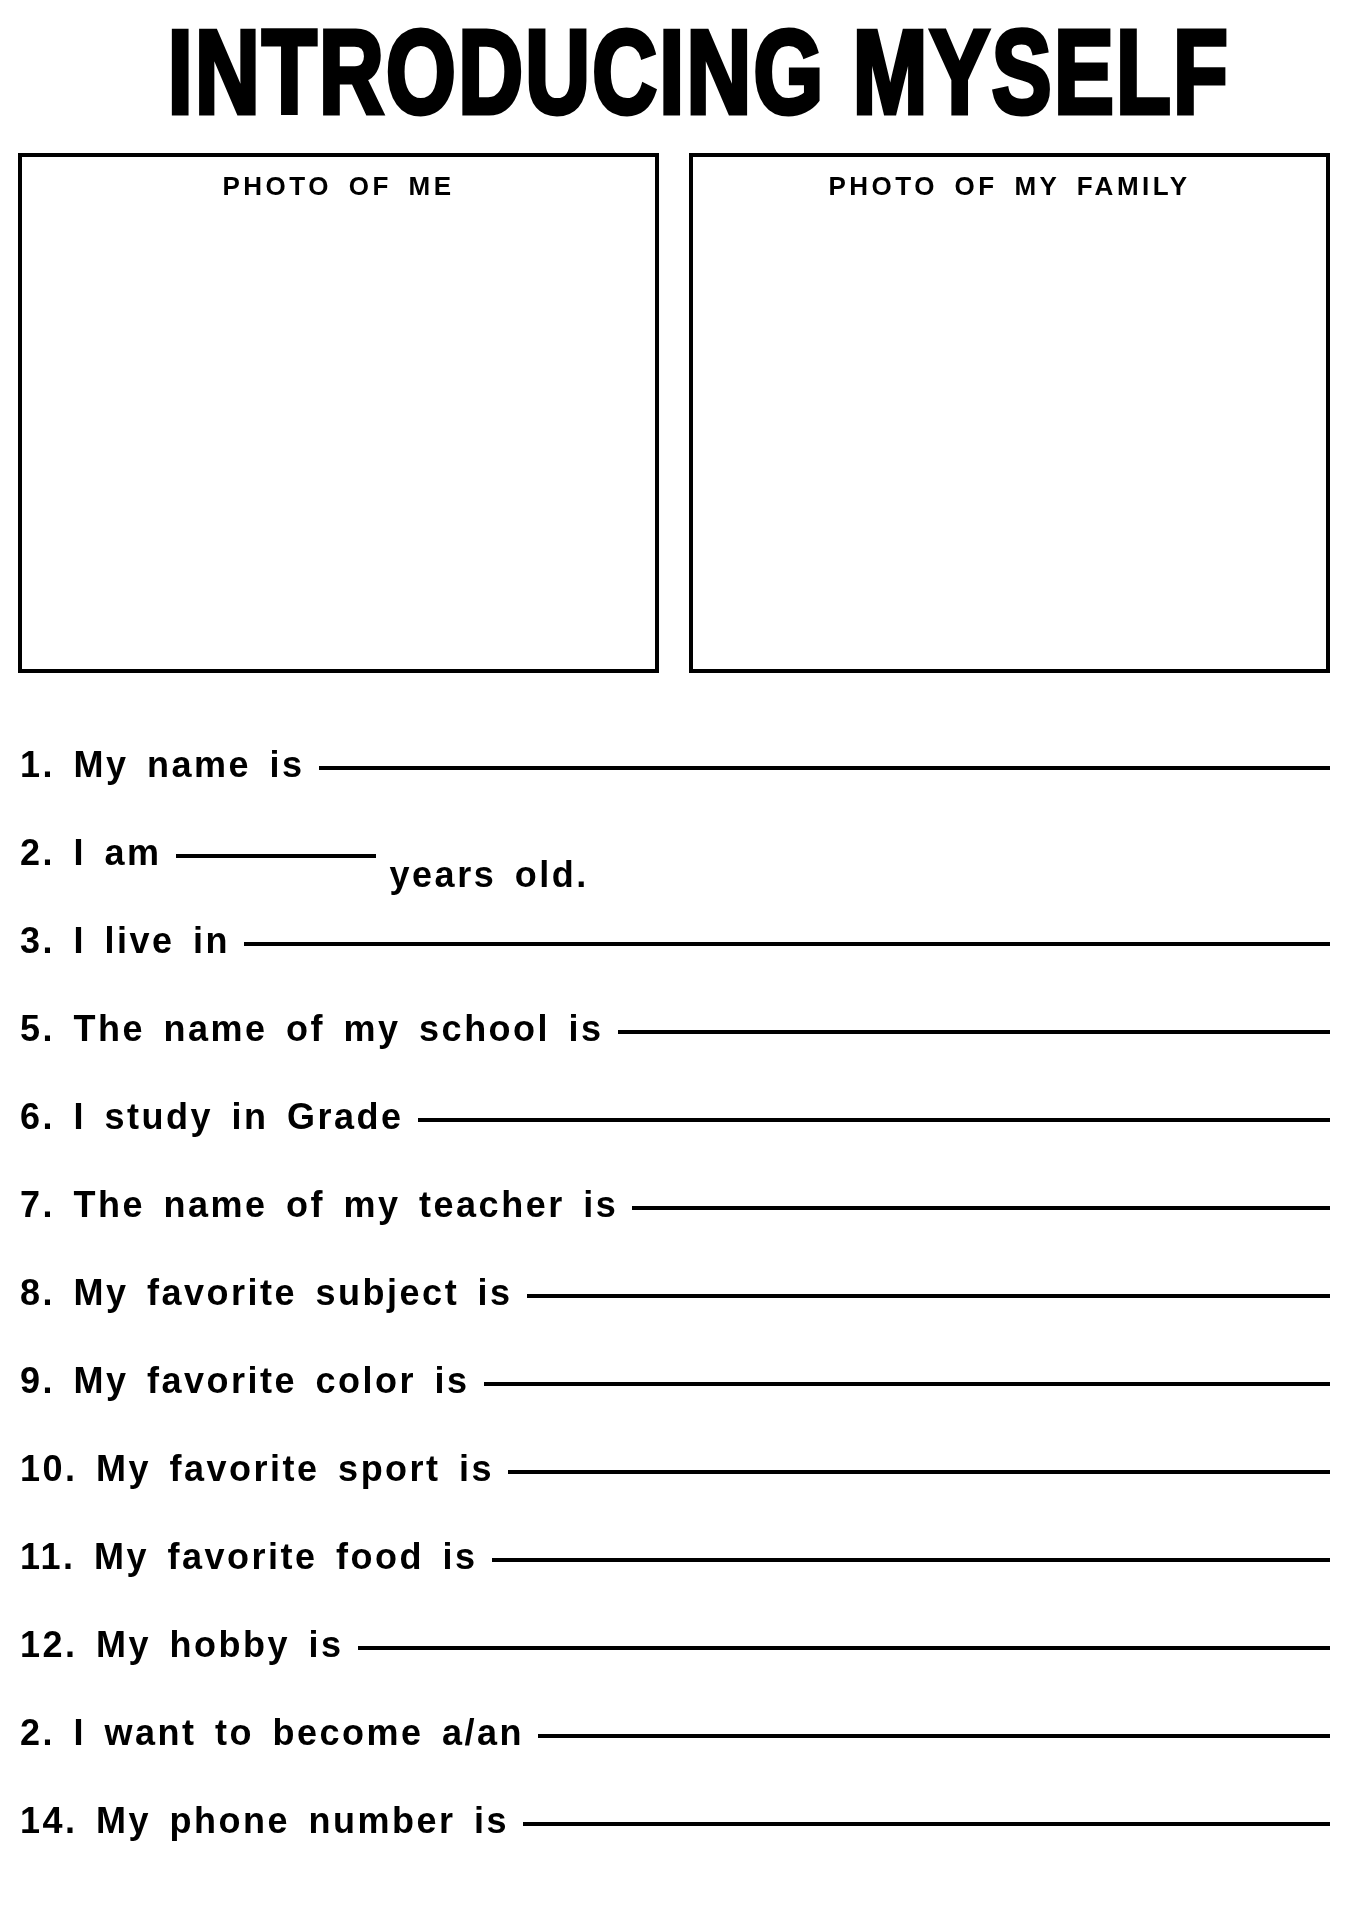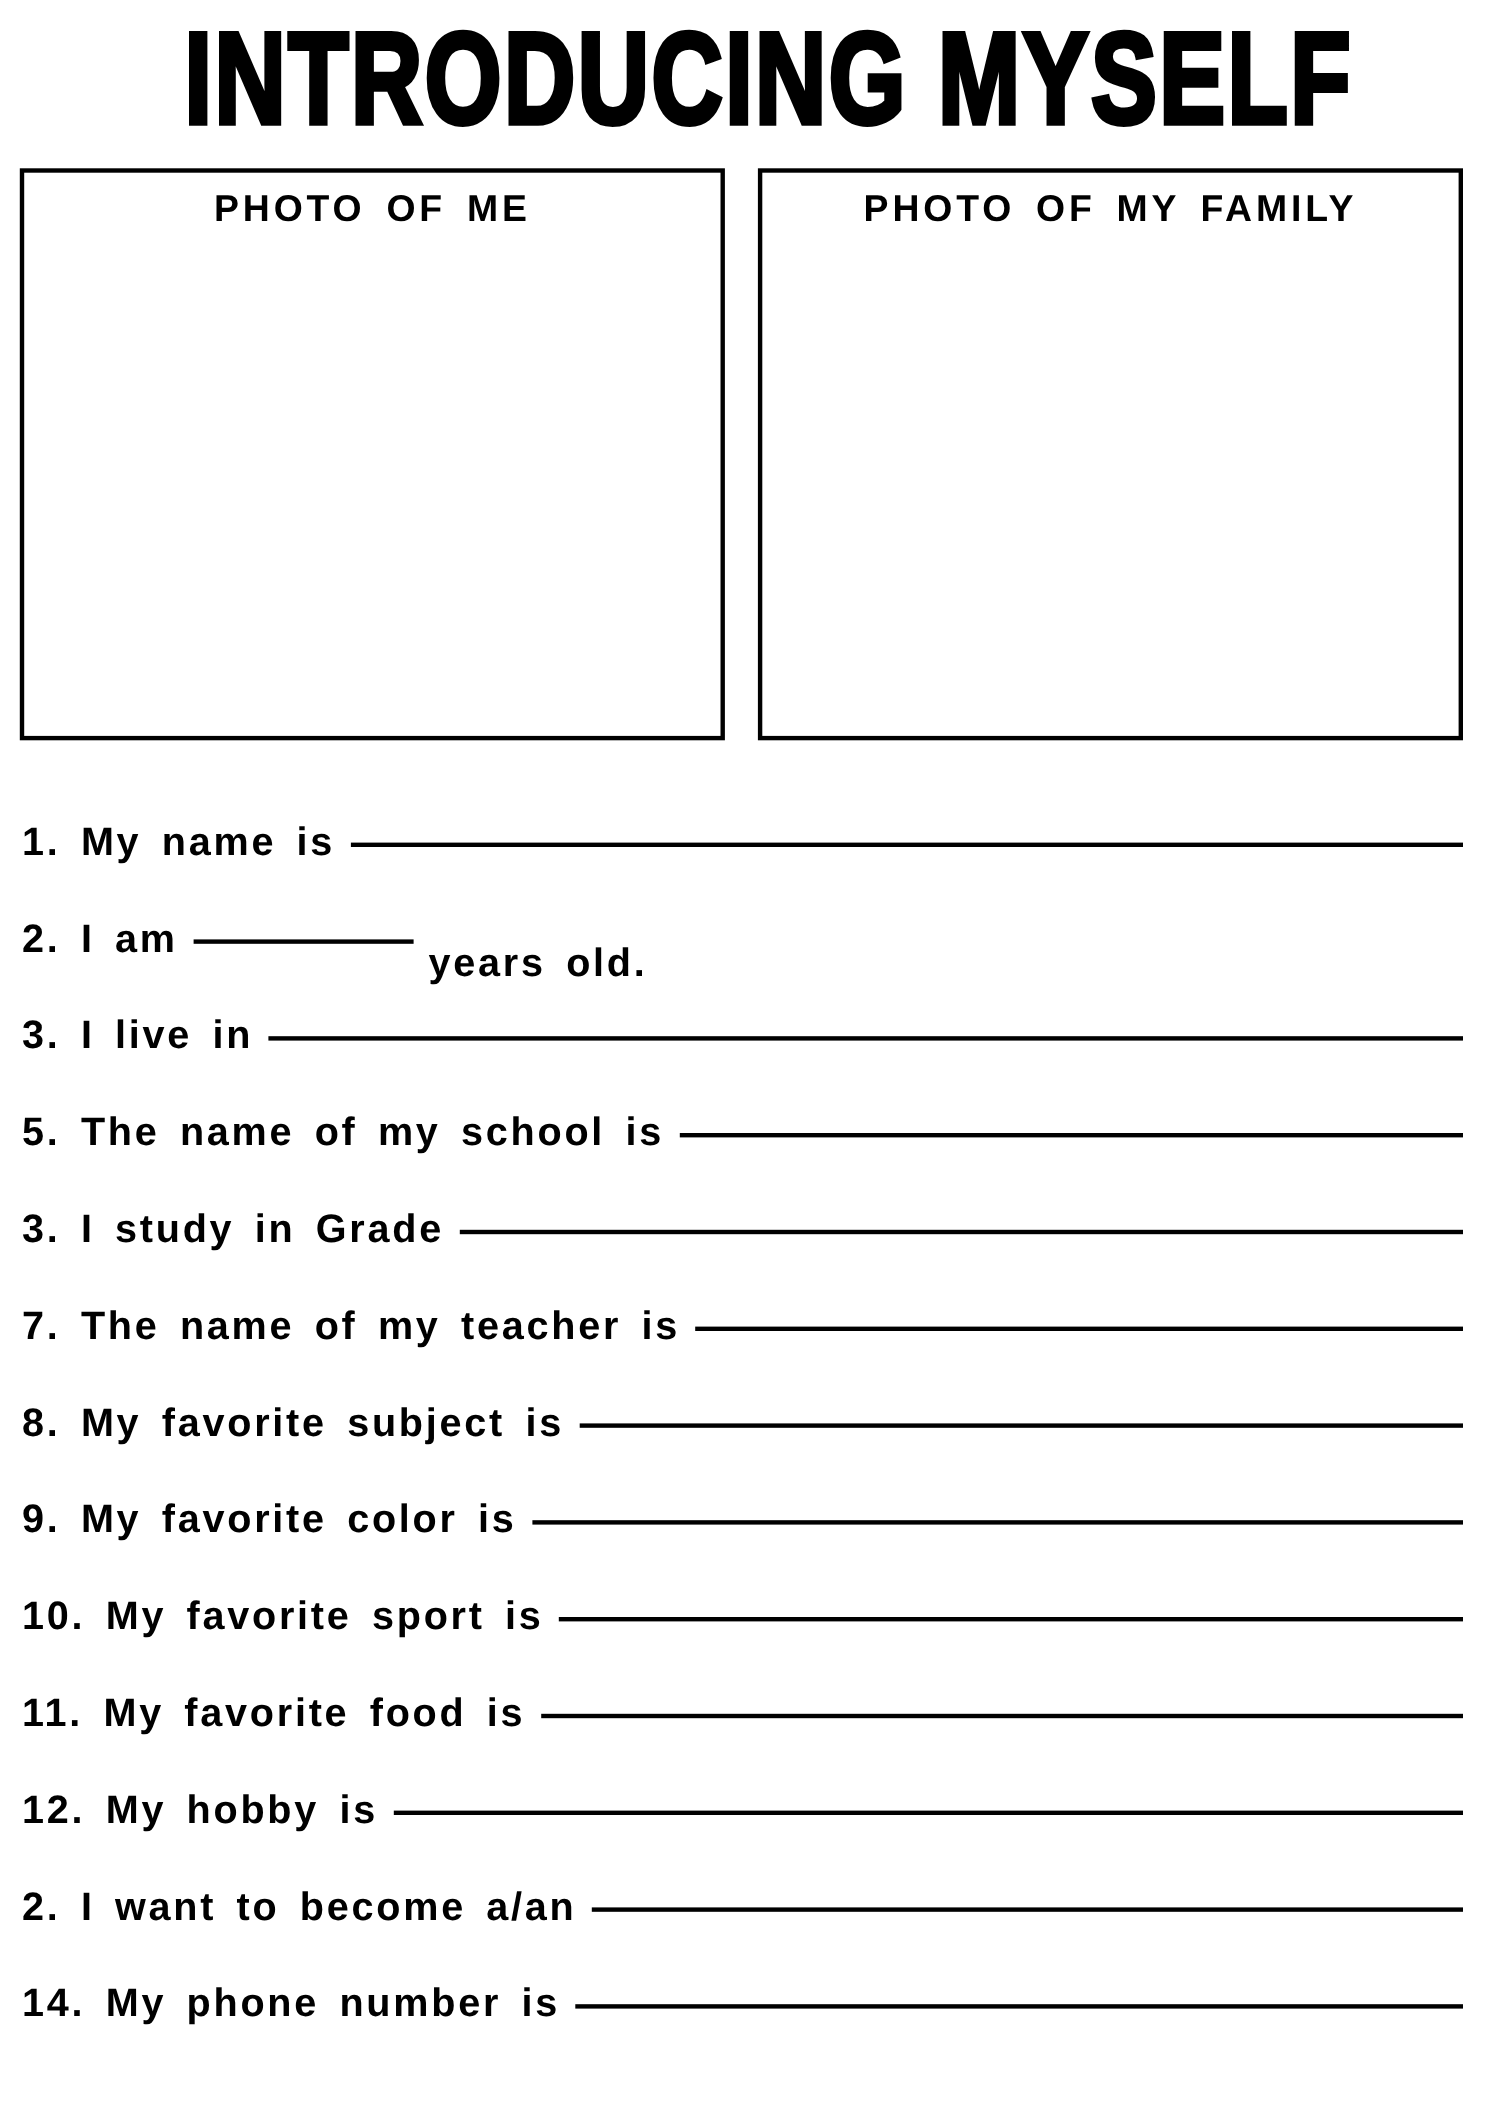--- a/index.html
+++ b/index.html
@@ -49,21 +49,21 @@
   .photo-box {
     flex: 1 1 0;
     height: 512px;
     border: 4px solid #000;
     background: #ffffff;
     text-align: center;
   }
   .photo-box-label {
     display: inline-block;
     margin-top: 14px;
-    font-size: 34px;
+    font-size: 26px;
     font-weight: bold;
     letter-spacing: 3.5px;
     word-spacing: 6px;
   }
 
   
   .items {
     list-style: none;
     margin: 48px 0 0 0;
     padding: 0 20px 0 20px;
@@ -131,21 +131,21 @@
       <span>3. I live in</span>
       <span class="blank" data-blank="fill"></span>
     </li>
 
     <li class="item">
       <span>5. The name of my school is</span>
       <span class="blank" data-blank="fill"></span>
     </li>
 
     <li class="item">
-      <span>3. I study in Grade</span>
+      <span>6. I study in Grade</span>
       <span class="blank" data-blank="fill"></span>
     </li>
 
     <li class="item">
       <span>7. The name of my teacher is</span>
       <span class="blank" data-blank="fill"></span>
     </li>
 
     <li class="item">
       <span>8. My favorite subject is</span>

